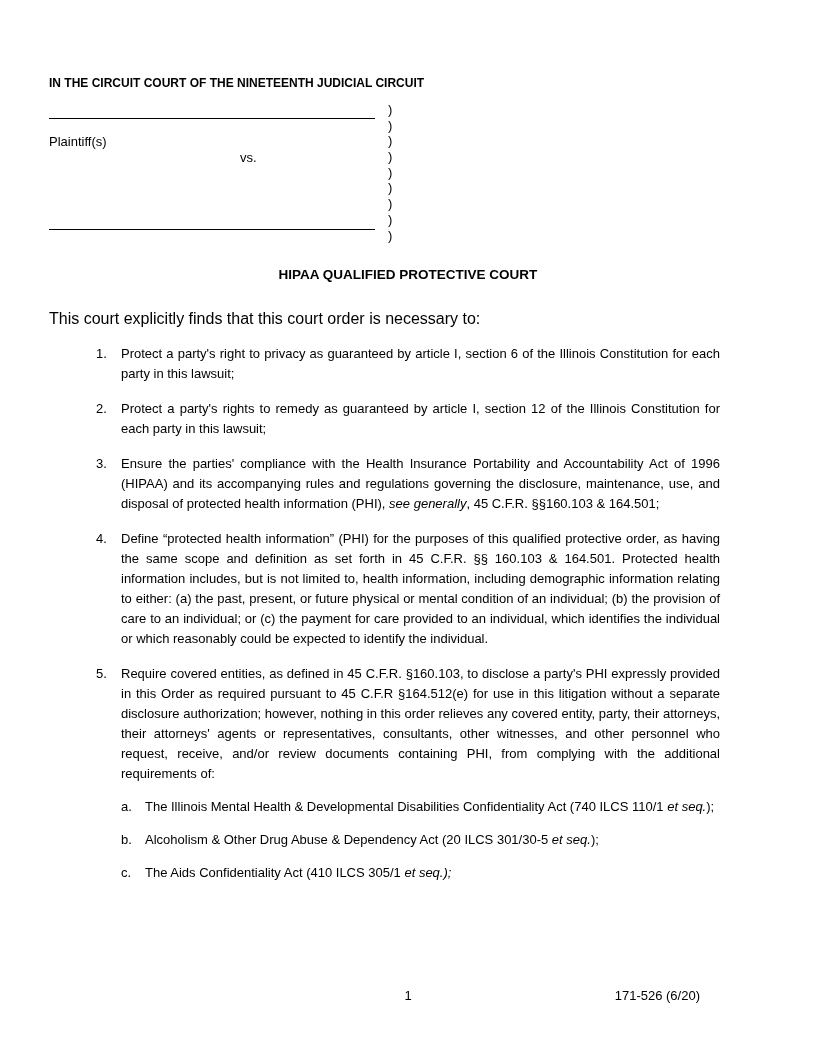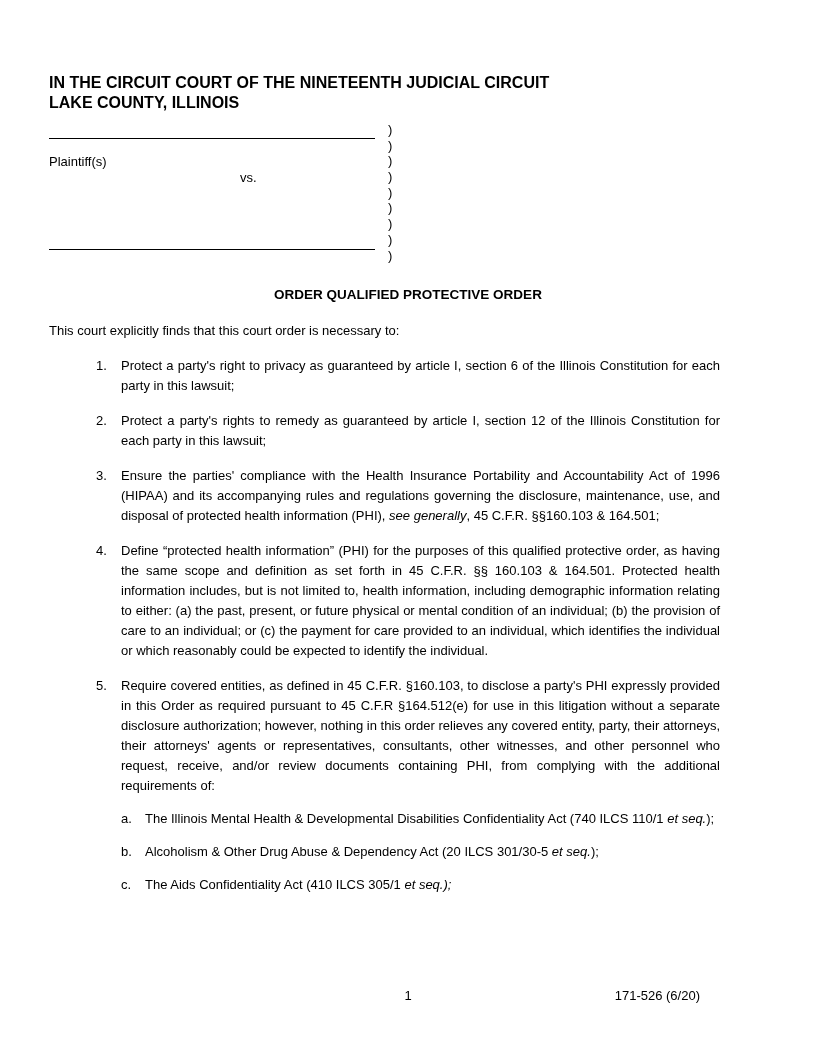--- a/index.html
+++ b/index.html
@@ -3,54 +3,53 @@
 <meta charset="utf-8">
 <style>
   html, body { margin: 0; padding: 0; background: #ffffff; }
   .page {
     width: 816px; height: 1056px; position: relative; overflow: hidden;
     background: #ffffff; color: #000;
     font-family: "Liberation Sans", sans-serif;
   }
   .content { padding: 73px 96px 0 49px; }
 
-  .heading { font-weight: bold; font-size: 16px; line-height: 20px; }
+  .heading { font-weight: bold; font-size: 12px; line-height: 20px; }
 
   .caption { display: flex; margin-top: 9px; font-size: 13px; line-height: 15.7px; }
   .cap-left { width: 326px; }
   .cap-mid { width: 57px; padding-left: 13px; }
   .cap-right { flex: 1; white-space: nowrap; }
   .cr { height: 15.7px; }
   .uline { border-bottom: 1px solid #000; }
   .lbl-right { text-align: left; padding-right: 26px; }
   .vs { padding-left: 191px; }
   .case-line { display: inline-block; width: 180px; border-bottom: 1px solid #000; height: 11px; margin-left: 4px; }
 
   .title { font-weight: bold; font-size: 13.5px; text-align: center; margin-top: 22px; margin-right: -47px; line-height: 20px; }
-  .intro { margin-top: 16px; font-size: 13px; line-height: 20px; }
+  .intro { margin-top: 24px; font-size: 16px; line-height: 20px; }
 
   .item { position: relative; padding-left: 72px; margin-top: 15px; font-size: 13px; line-height: 20px; text-align: justify; }
   .item > .num { position: absolute; left: 47px; top: 0; }
   .sub { position: relative; padding-left: 96px; margin-top: 13px; font-size: 13px; line-height: 20px; text-align: justify; }
   .sub > .num { position: absolute; left: 72px; top: 0; }
   .it { font-style: italic; }
 
   .footer { position: absolute; top: 988px; left: 0; right: 0; font-size: 13px; line-height: 16px; }
   .page-num { text-align: center; }
   .form-num { position: absolute; right: 116px; top: 0; }
 </style>
 </head>
 <body>
 
 <div class="page">
   <div class="content">
 
     <div class="heading">
       <div>IN THE CIRCUIT COURT OF THE NINETEENTH JUDICIAL CIRCUIT</div>
-      <div>LAKE COUNTY, ILLINOIS</div>
     </div>
 
     <div class="caption">
       <div class="cap-left">
         <div class="cr uline"></div>
         <div class="cr"></div>
         <div class="cr lbl-right">Plaintiff(s)</div>
         <div class="cr vs">vs.</div>
         <div class="cr"></div>
         <div class="cr"></div>
@@ -73,21 +72,21 @@
         <div class="cr"></div>
         <div class="cr"></div>
         <div class="cr"></div>
         <div class="cr"></div>
         <div class="cr"></div>
         <div class="cr"></div>
         <div class="cr"></div>
       </div>
     </div>
 
-    <div class="title">ORDER QUALIFIED PROTECTIVE ORDER</div>
+    <div class="title">HIPAA QUALIFIED PROTECTIVE COURT</div>
 
     <div class="intro">This court explicitly finds that this court order is necessary to:</div>
 
     <div class="item">
       <span class="num">1.</span>
       <span>Protect a party's right to privacy as guaranteed by article I, section 6 of the Illinois Constitution for each party in this lawsuit;</span>
     </div>
 
     <div class="item">
       <span class="num">2.</span>

